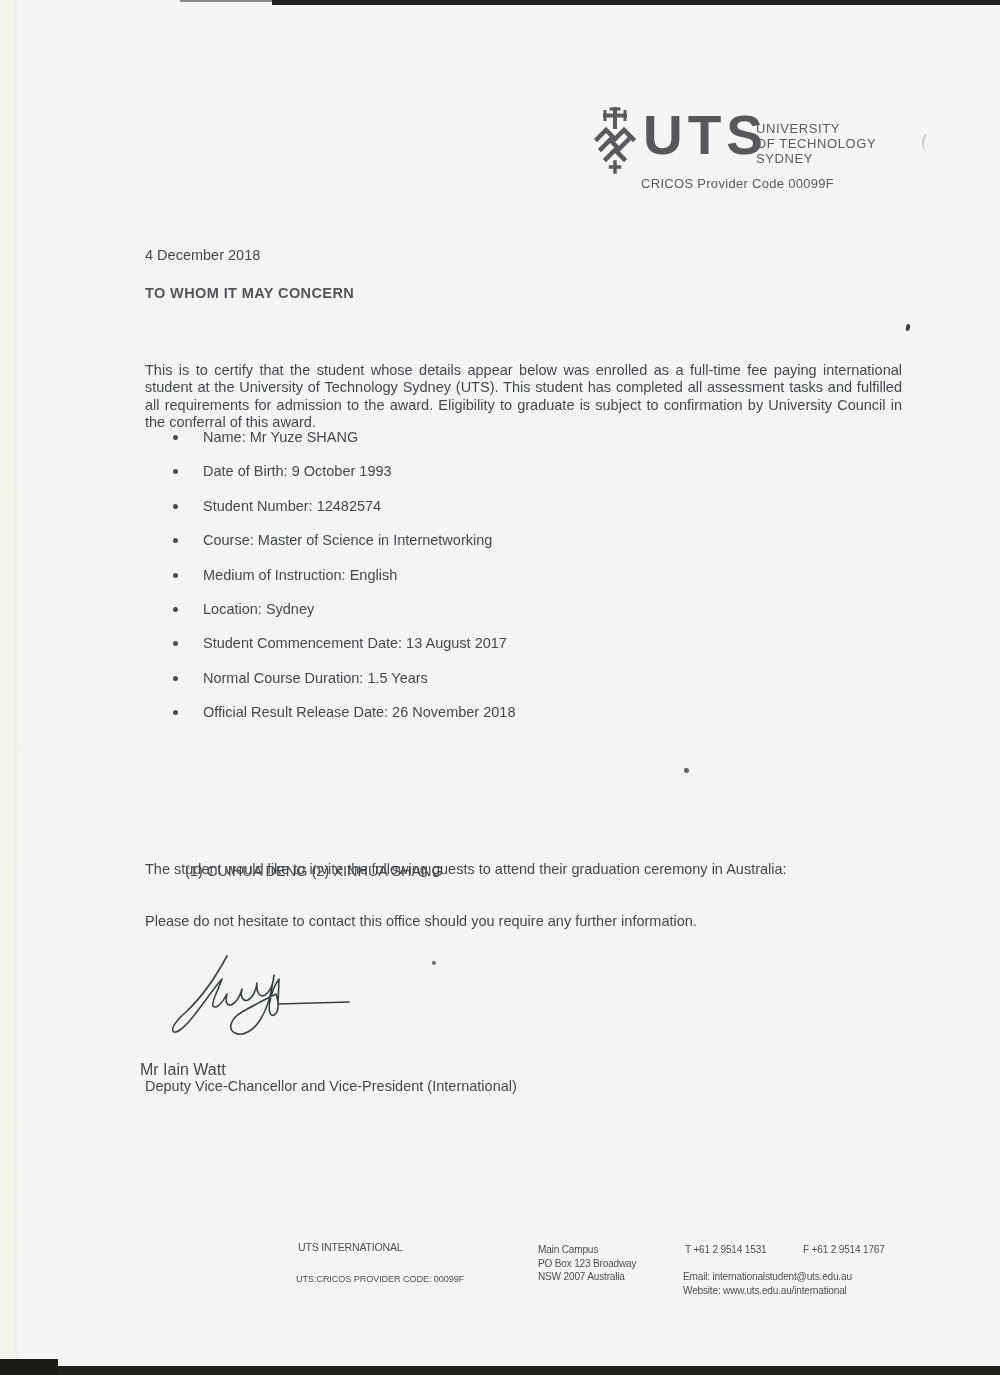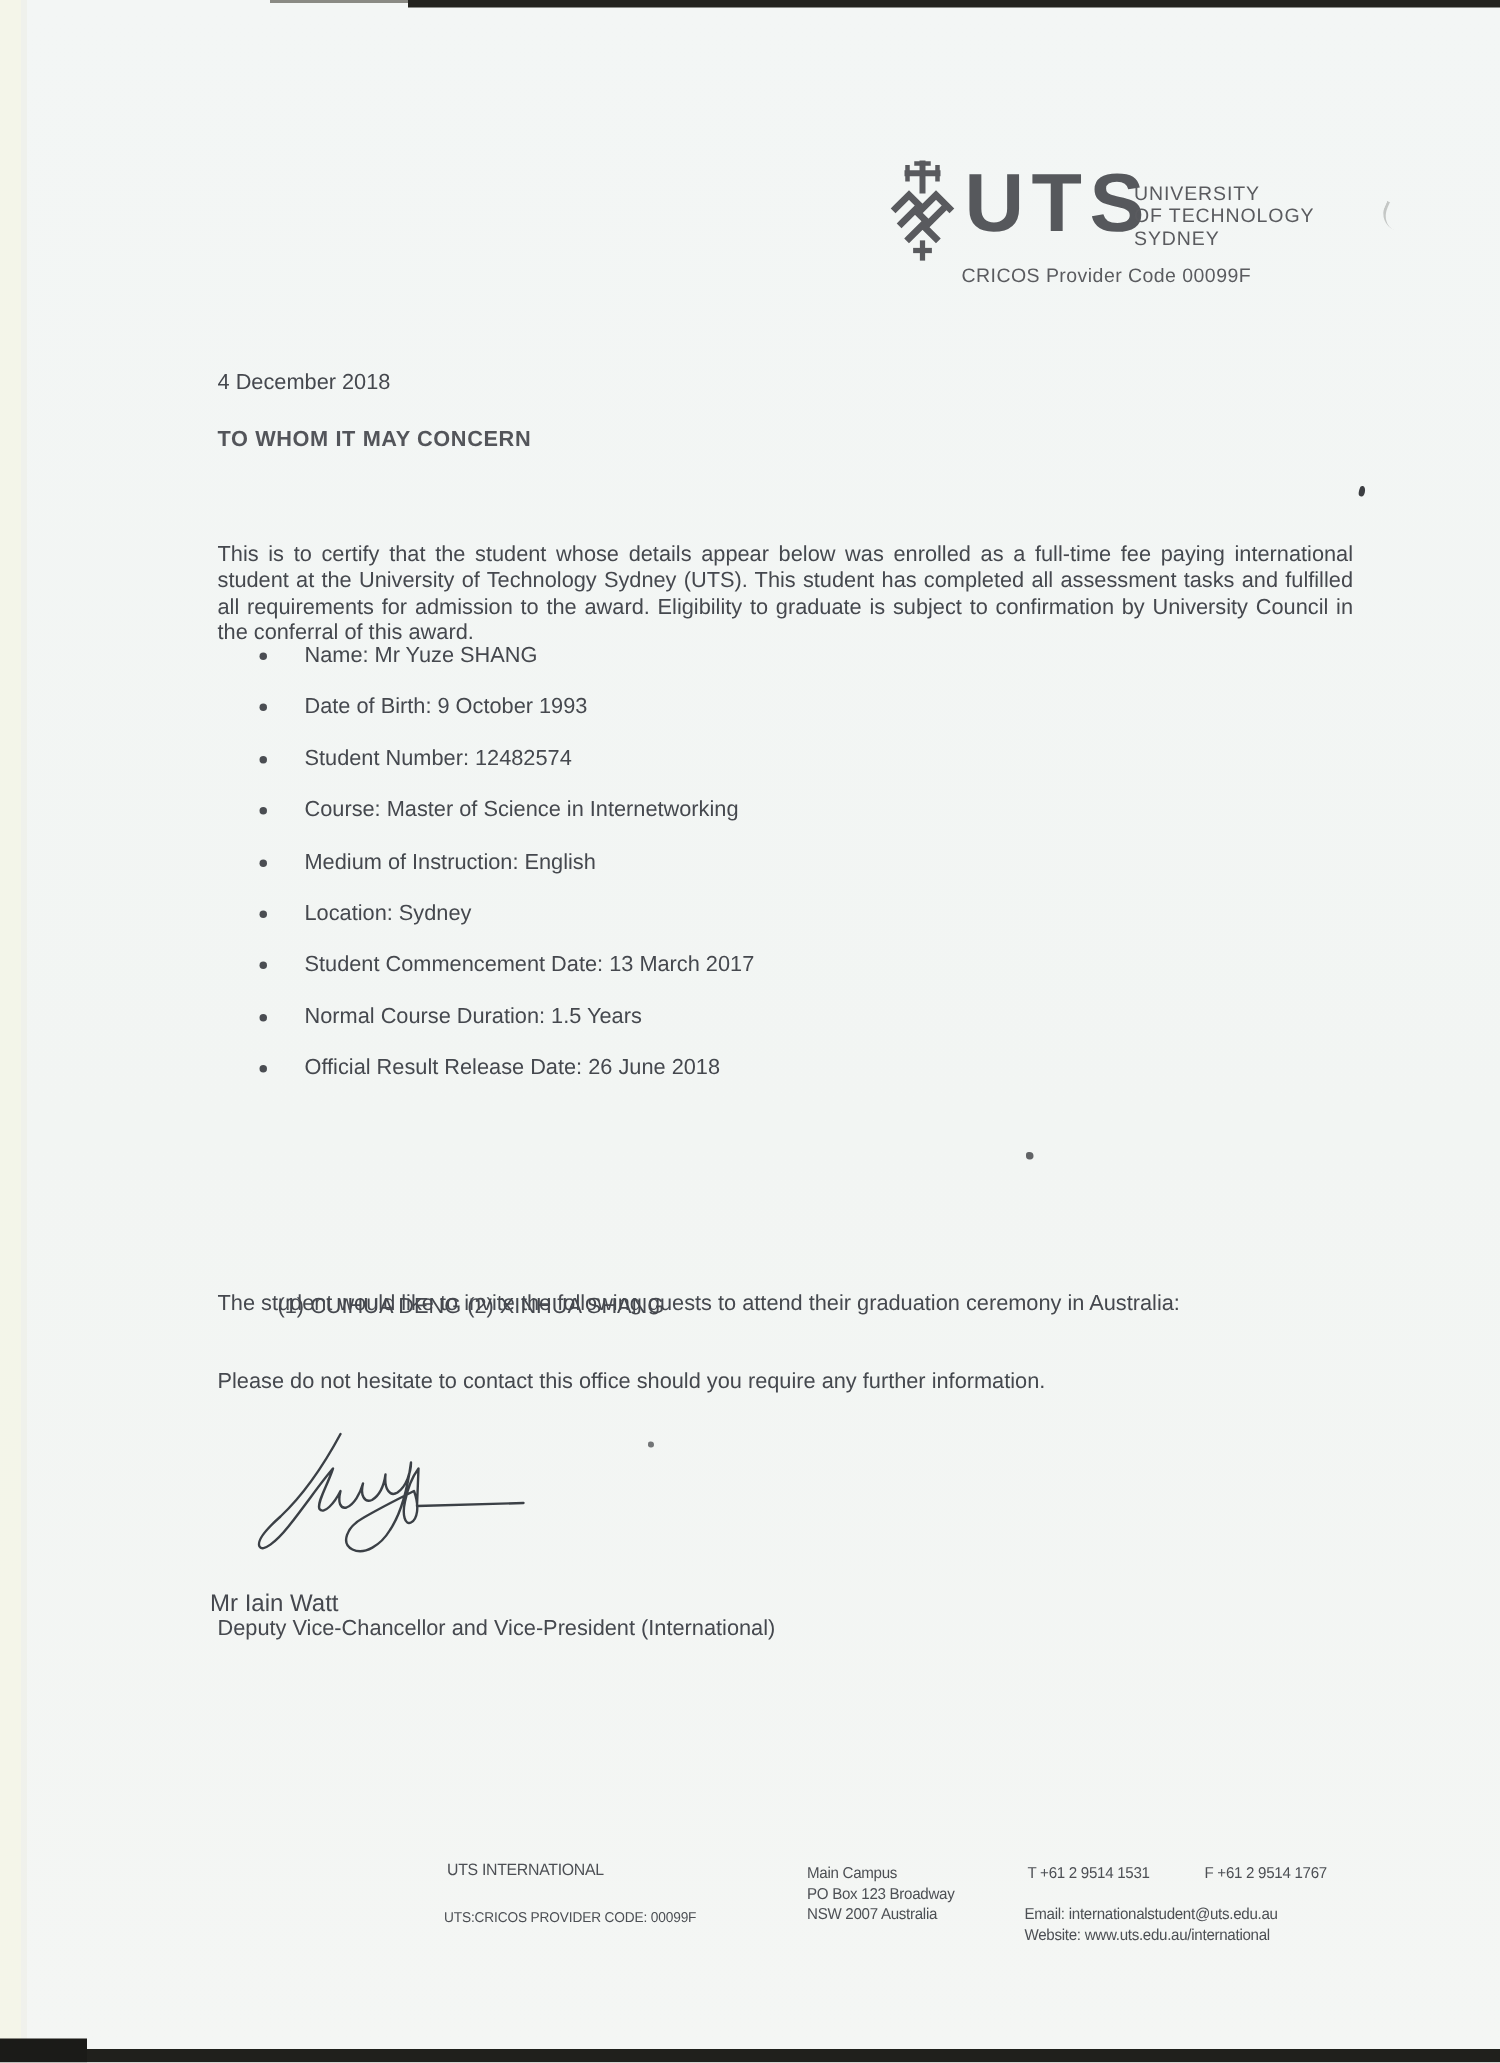--- a/index.html
+++ b/index.html
@@ -135,29 +135,29 @@
     <li>
         <span class="bullet"></span>
         <span class="detail-text">Medium of Instruction: English</span>
       </li>
     <li>
         <span class="bullet"></span>
         <span class="detail-text">Location: Sydney</span>
       </li>
     <li>
         <span class="bullet"></span>
-        <span class="detail-text">Student Commencement Date: 13 March 2017</span>
+        <span class="detail-text">Student Commencement Date: 13 August 2017</span>
       </li>
     <li>
         <span class="bullet"></span>
         <span class="detail-text">Normal Course Duration: 1.5 Years</span>
       </li>
     <li>
         <span class="bullet"></span>
-        <span class="detail-text">Official Result Release Date: 26 June 2018</span>
+        <span class="detail-text">Official Result Release Date: 26 November 2018</span>
       </li>
   </ul>
 
   <p class="para para-invite">The student would like to invite the following guests to attend their graduation ceremony in Australia:</p>
   <div class="guests-line">(1)  CUIHUA DENG (2) XINHUA SHANG</div>
   <p class="para para-contact">Please do not hesitate to contact this office should you require any further information.</p>
 
   <div class="signature">
     <svg width="200" height="100" viewBox="0 0 200 100" fill="none" stroke="#3b4046" stroke-width="1.6" stroke-linecap="round" stroke-linejoin="round">
       <path d="M64,6 C57,19 42,44 24,61 C15,69 8,77 10,81 C12,85 21,78 29,68 C41,53 51,38 59,29 C55,41 48,52 50,56 C53,60 60,52 64,44 C62,52 64,56 68,55 C73,53 77,46 79,39 C77,47 80,52 85,50 C90,47 93,40 94,33 C93,43 97,48 102,45 C108,41 111,31 111,25 C109,40 105,58 97,70 C91,80 80,87 72,83 C64,79 68,68 79,62 C91,55 105,48 113,44 C117,55 115,63 111,65 C107,67 105,60 107,51 C109,41 113,33 116,29 L115,54 L186,52"></path>

